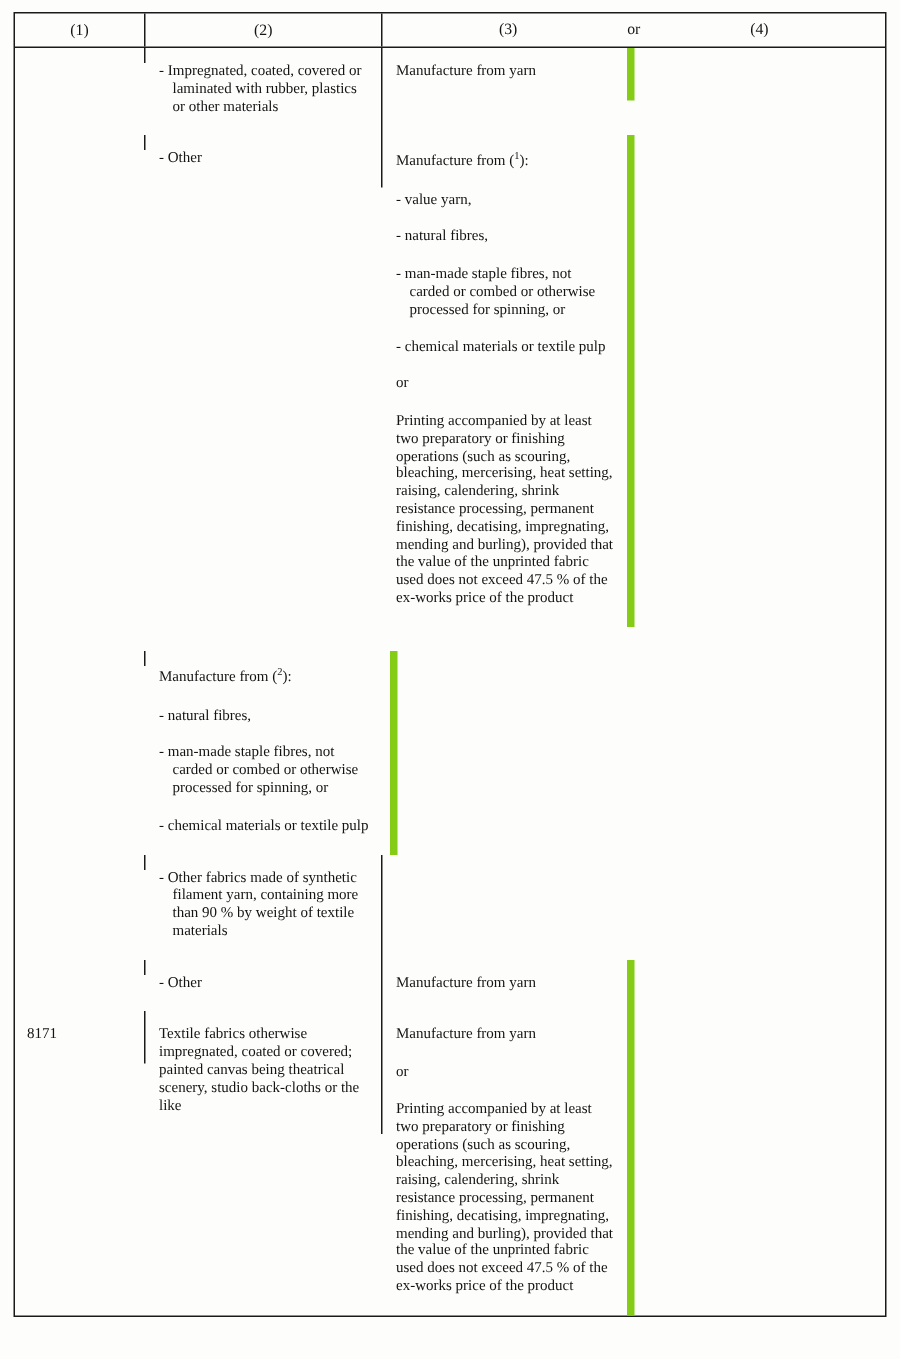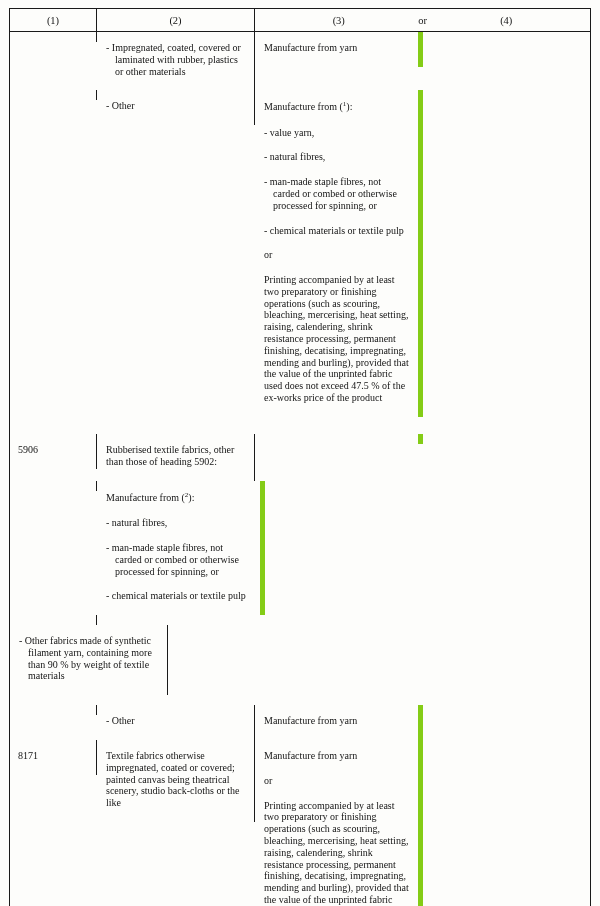--- a/index.html
+++ b/index.html
@@ -83,43 +83,33 @@
         <p class="para hang">- value yarn,</p>
         <p class="para hang">- natural fibres,</p>
         <p class="para hang">- man-made staple fibres, not carded or combed or otherwise processed for spinning, or</p>
         <p class="para hang">- chemical materials or textile pulp</p>
         <p class="para">or</p>
         <p class="para">Printing accompanied by at least two preparatory or finishing operations (such as scouring, bleaching, mercerising, heat setting, raising, calendering, shrink resistance processing, permanent finishing, decatising, impregnating, mending and burling), provided that the value of the unprinted fabric used does not exceed 47.5 % of the ex-works price of the product</p>
       </div>
       <div class="cell c4"></div>
     </div>
 
-    <div class="row" style="min-height:40px;">
-      <div class="cell c1">
-        <p class="para">5906</p>
-      </div>
-      <div class="cell c2">
-        <p class="para">Rubberised textile fabrics, other than those of heading 5902:</p>
-      </div>
-      <div class="cell c3"></div>
-      <div class="cell c4"></div>
-    </div>
 
     <div class="row" style="min-height:130px;">
       <div class="cell c1"></div>
       <div class="cell c3">
         <p class="para"><span>Manufacture from (</span><sup>2</sup><span>):</span></p>
         <p class="para hang">- natural fibres,</p>
         <p class="para hang">- man-made staple fibres, not carded or combed or otherwise processed for spinning, or</p>
         <p class="para hang">- chemical materials or textile pulp</p>
       </div>
       <div class="cell c4"></div>
     </div>
 
-    <div class="row" style="min-height:60px;flex-direction:column;">
+    <div class="row" style="min-height:60px;">
       <div class="cell c1"></div>
       <div class="cell c2">
         <p class="para hang">- Other fabrics made of synthetic filament yarn, containing more than 90 % by weight of textile materials</p>
       </div>
       <div class="cell c4"></div>
     </div>
 
     <div class="row" style="min-height:25px;">
       <div class="cell c1"></div>
       <div class="cell c2">

